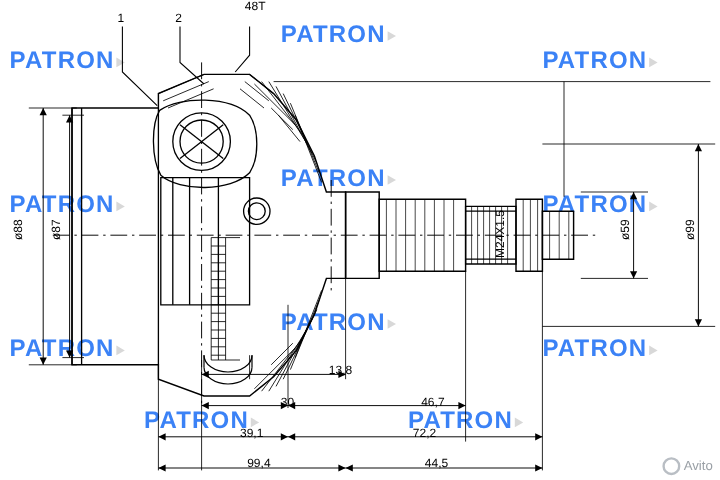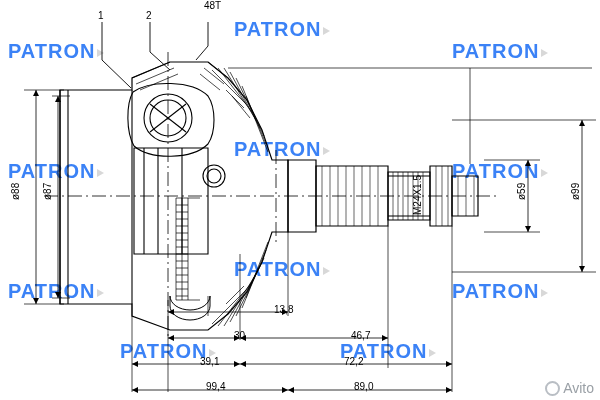--- a/index.html
+++ b/index.html
@@ -47,21 +47,21 @@
     transform: rotate(-90deg);
   }
   .avito {
     position: absolute;
     right: 6px;
     bottom: 4px;
     display: flex;
     align-items: center;
     gap: 3px;
     color: #9aa0a6;
-    font-size: 14px;
+    font-size: 11px;
     font-family: "Liberation Sans", sans-serif;
   }
   .avito .ring {
     width: 11px; height: 11px;
     border: 2px solid #b9bec4;
     border-radius: 50%;
     display: inline-block;
   }
   svg { position: absolute; left: 0; top: 0; }
 </style>
@@ -311,21 +311,21 @@
       <div class="lbl vert" style="left: 42px; top: 200px;">ø87</div>
       <div class="lbl vert" style="left: 516px; top: 200px;">ø59</div>
       <div class="lbl vert" style="left: 570px; top: 200px;">ø99</div>
       <div class="lbl vert" style="left: 412px; top: 215px;">M24X1.5</div>
       <div class="lbl" style="left: 274px; top: 304px;">13,8</div>
       <div class="lbl" style="left: 234px; top: 330px;">30</div>
       <div class="lbl" style="left: 310px; top: 330px; margin-left: 41px;">46,7</div>
       <div class="lbl" style="left: 200px; top: 356px;">39,1</div>
       <div class="lbl" style="left: 344px; top: 356px;">72,2</div>
       <div class="lbl" style="left: 206px; top: 381px;">99,4</div>
-      <div class="lbl" style="left: 354px; top: 381px;">89,0</div>
+      <div class="lbl" style="left: 354px; top: 381px;">44,5</div>
     </div>
 
   <div class="avito">
     <span class="ring"></span>
     <span>Avito</span>
   </div>
 
 </div>
 
 </body></html>

